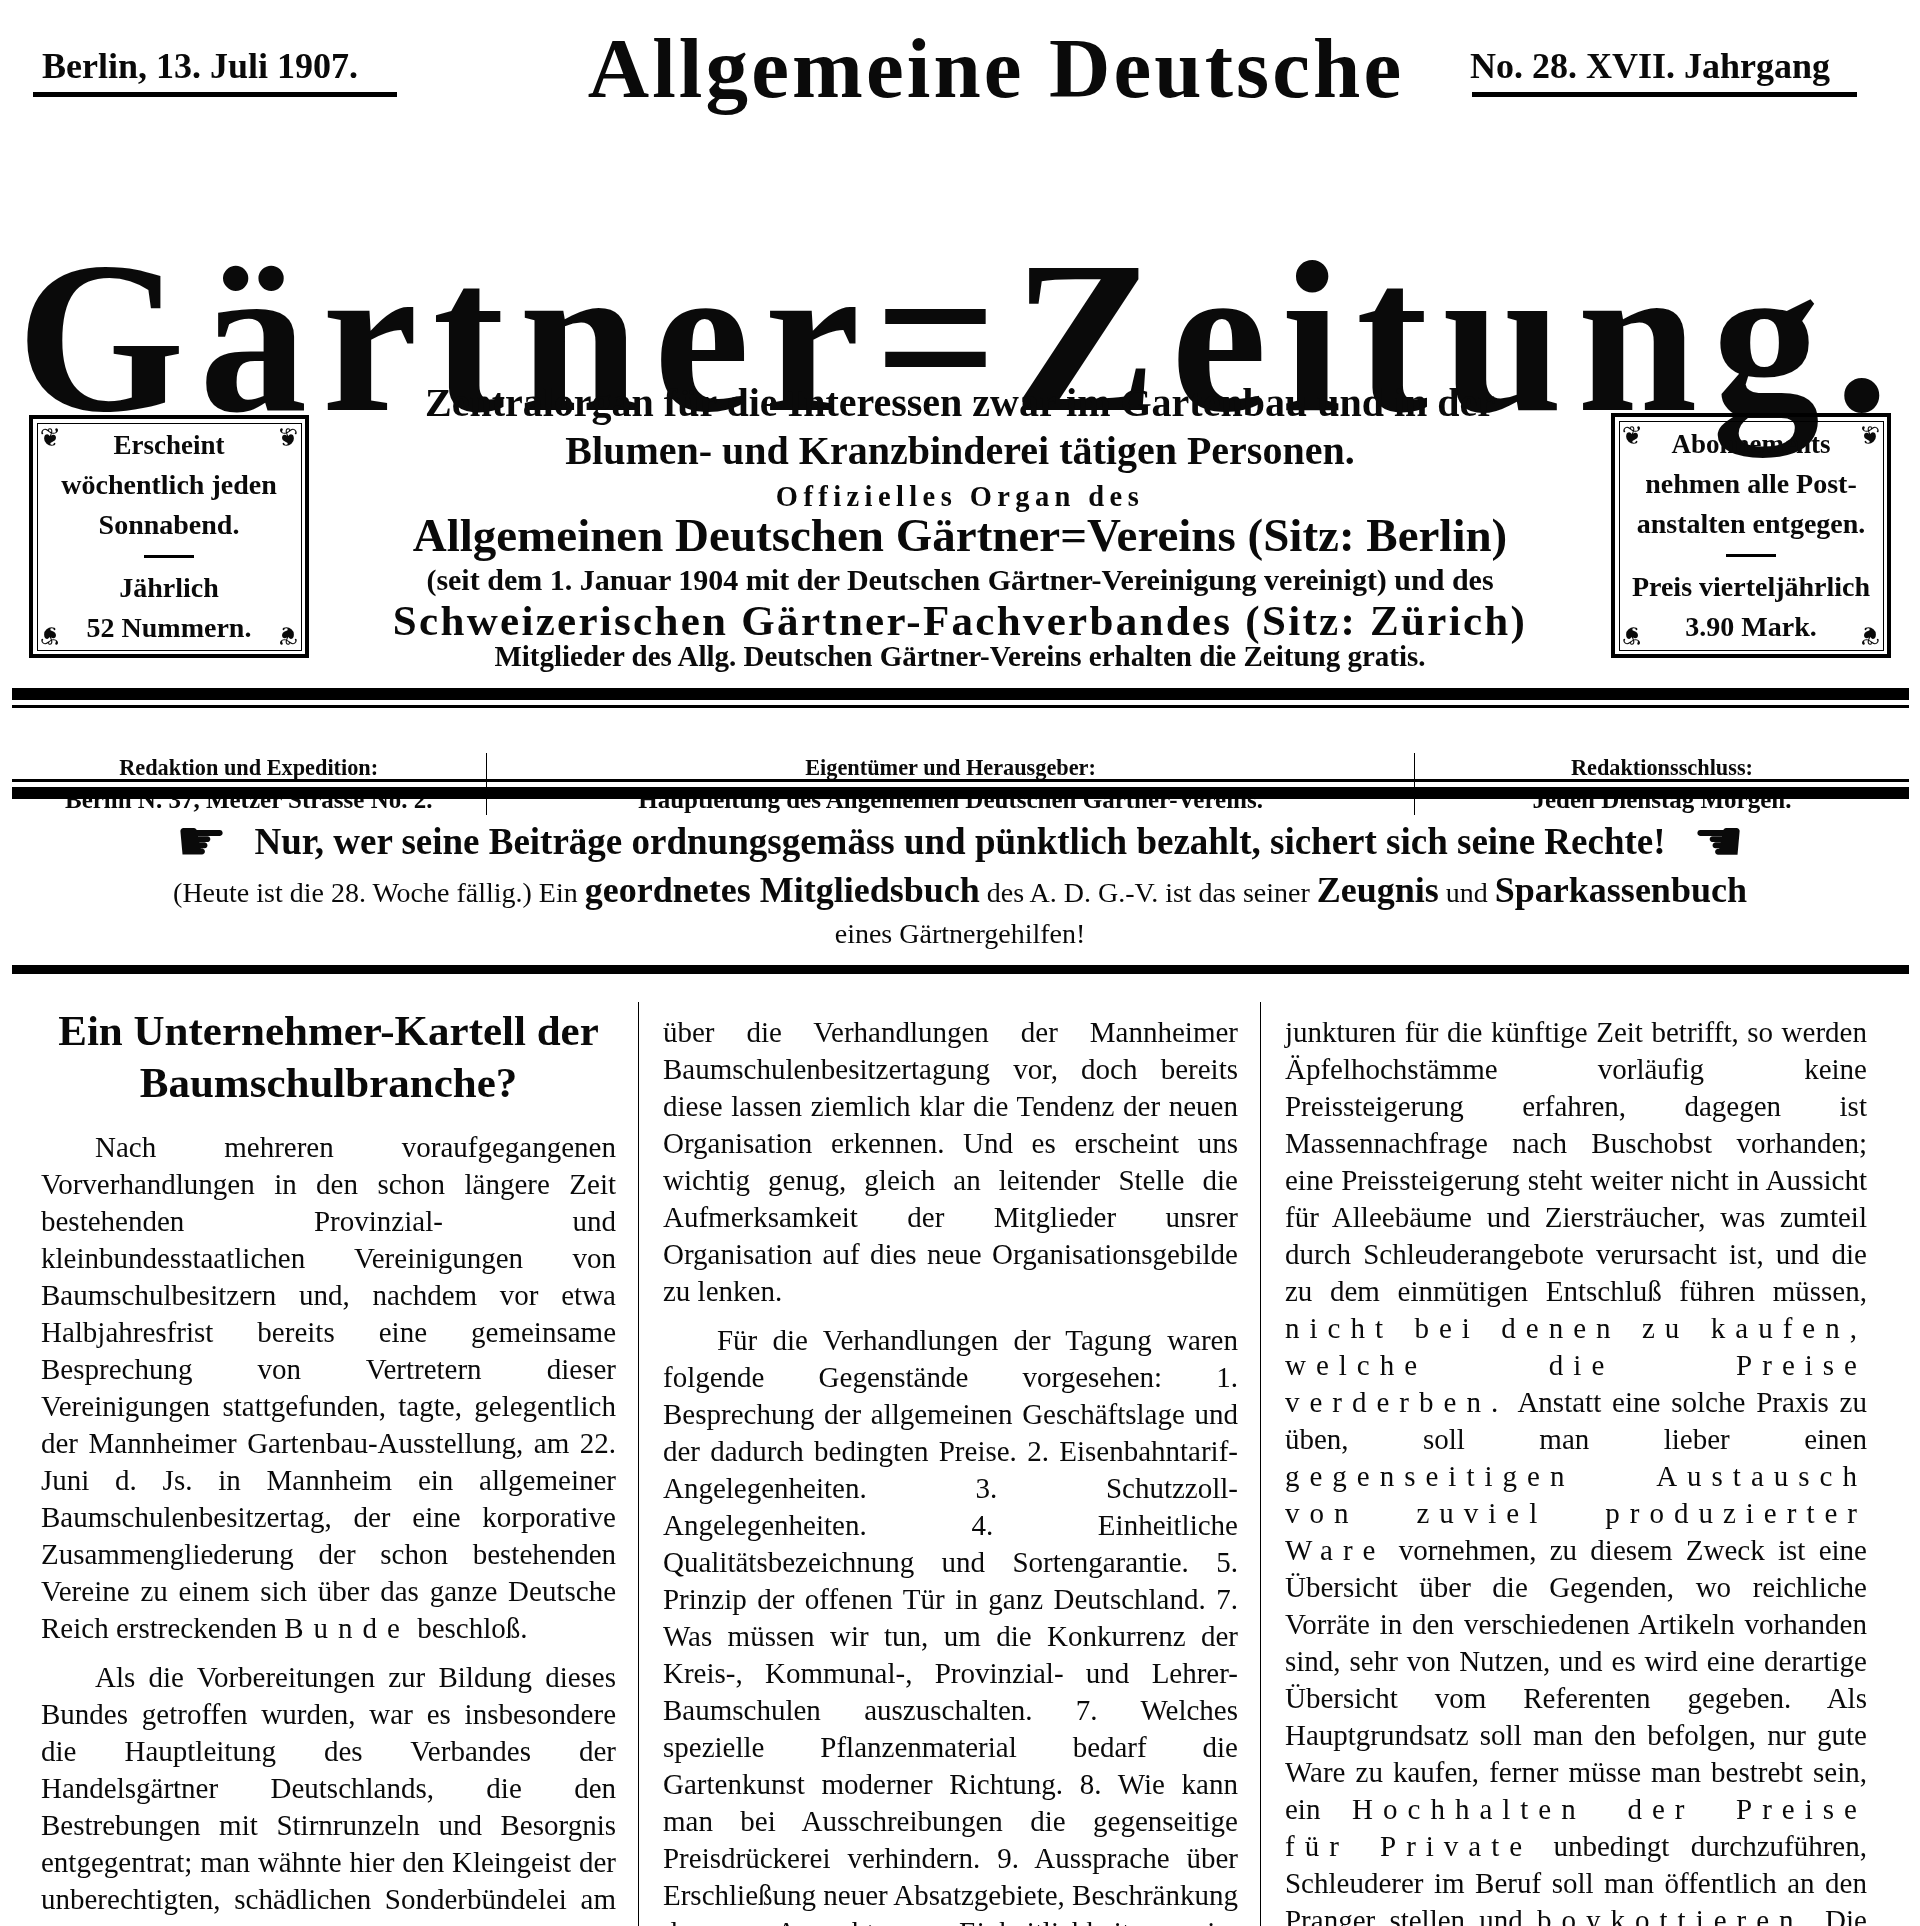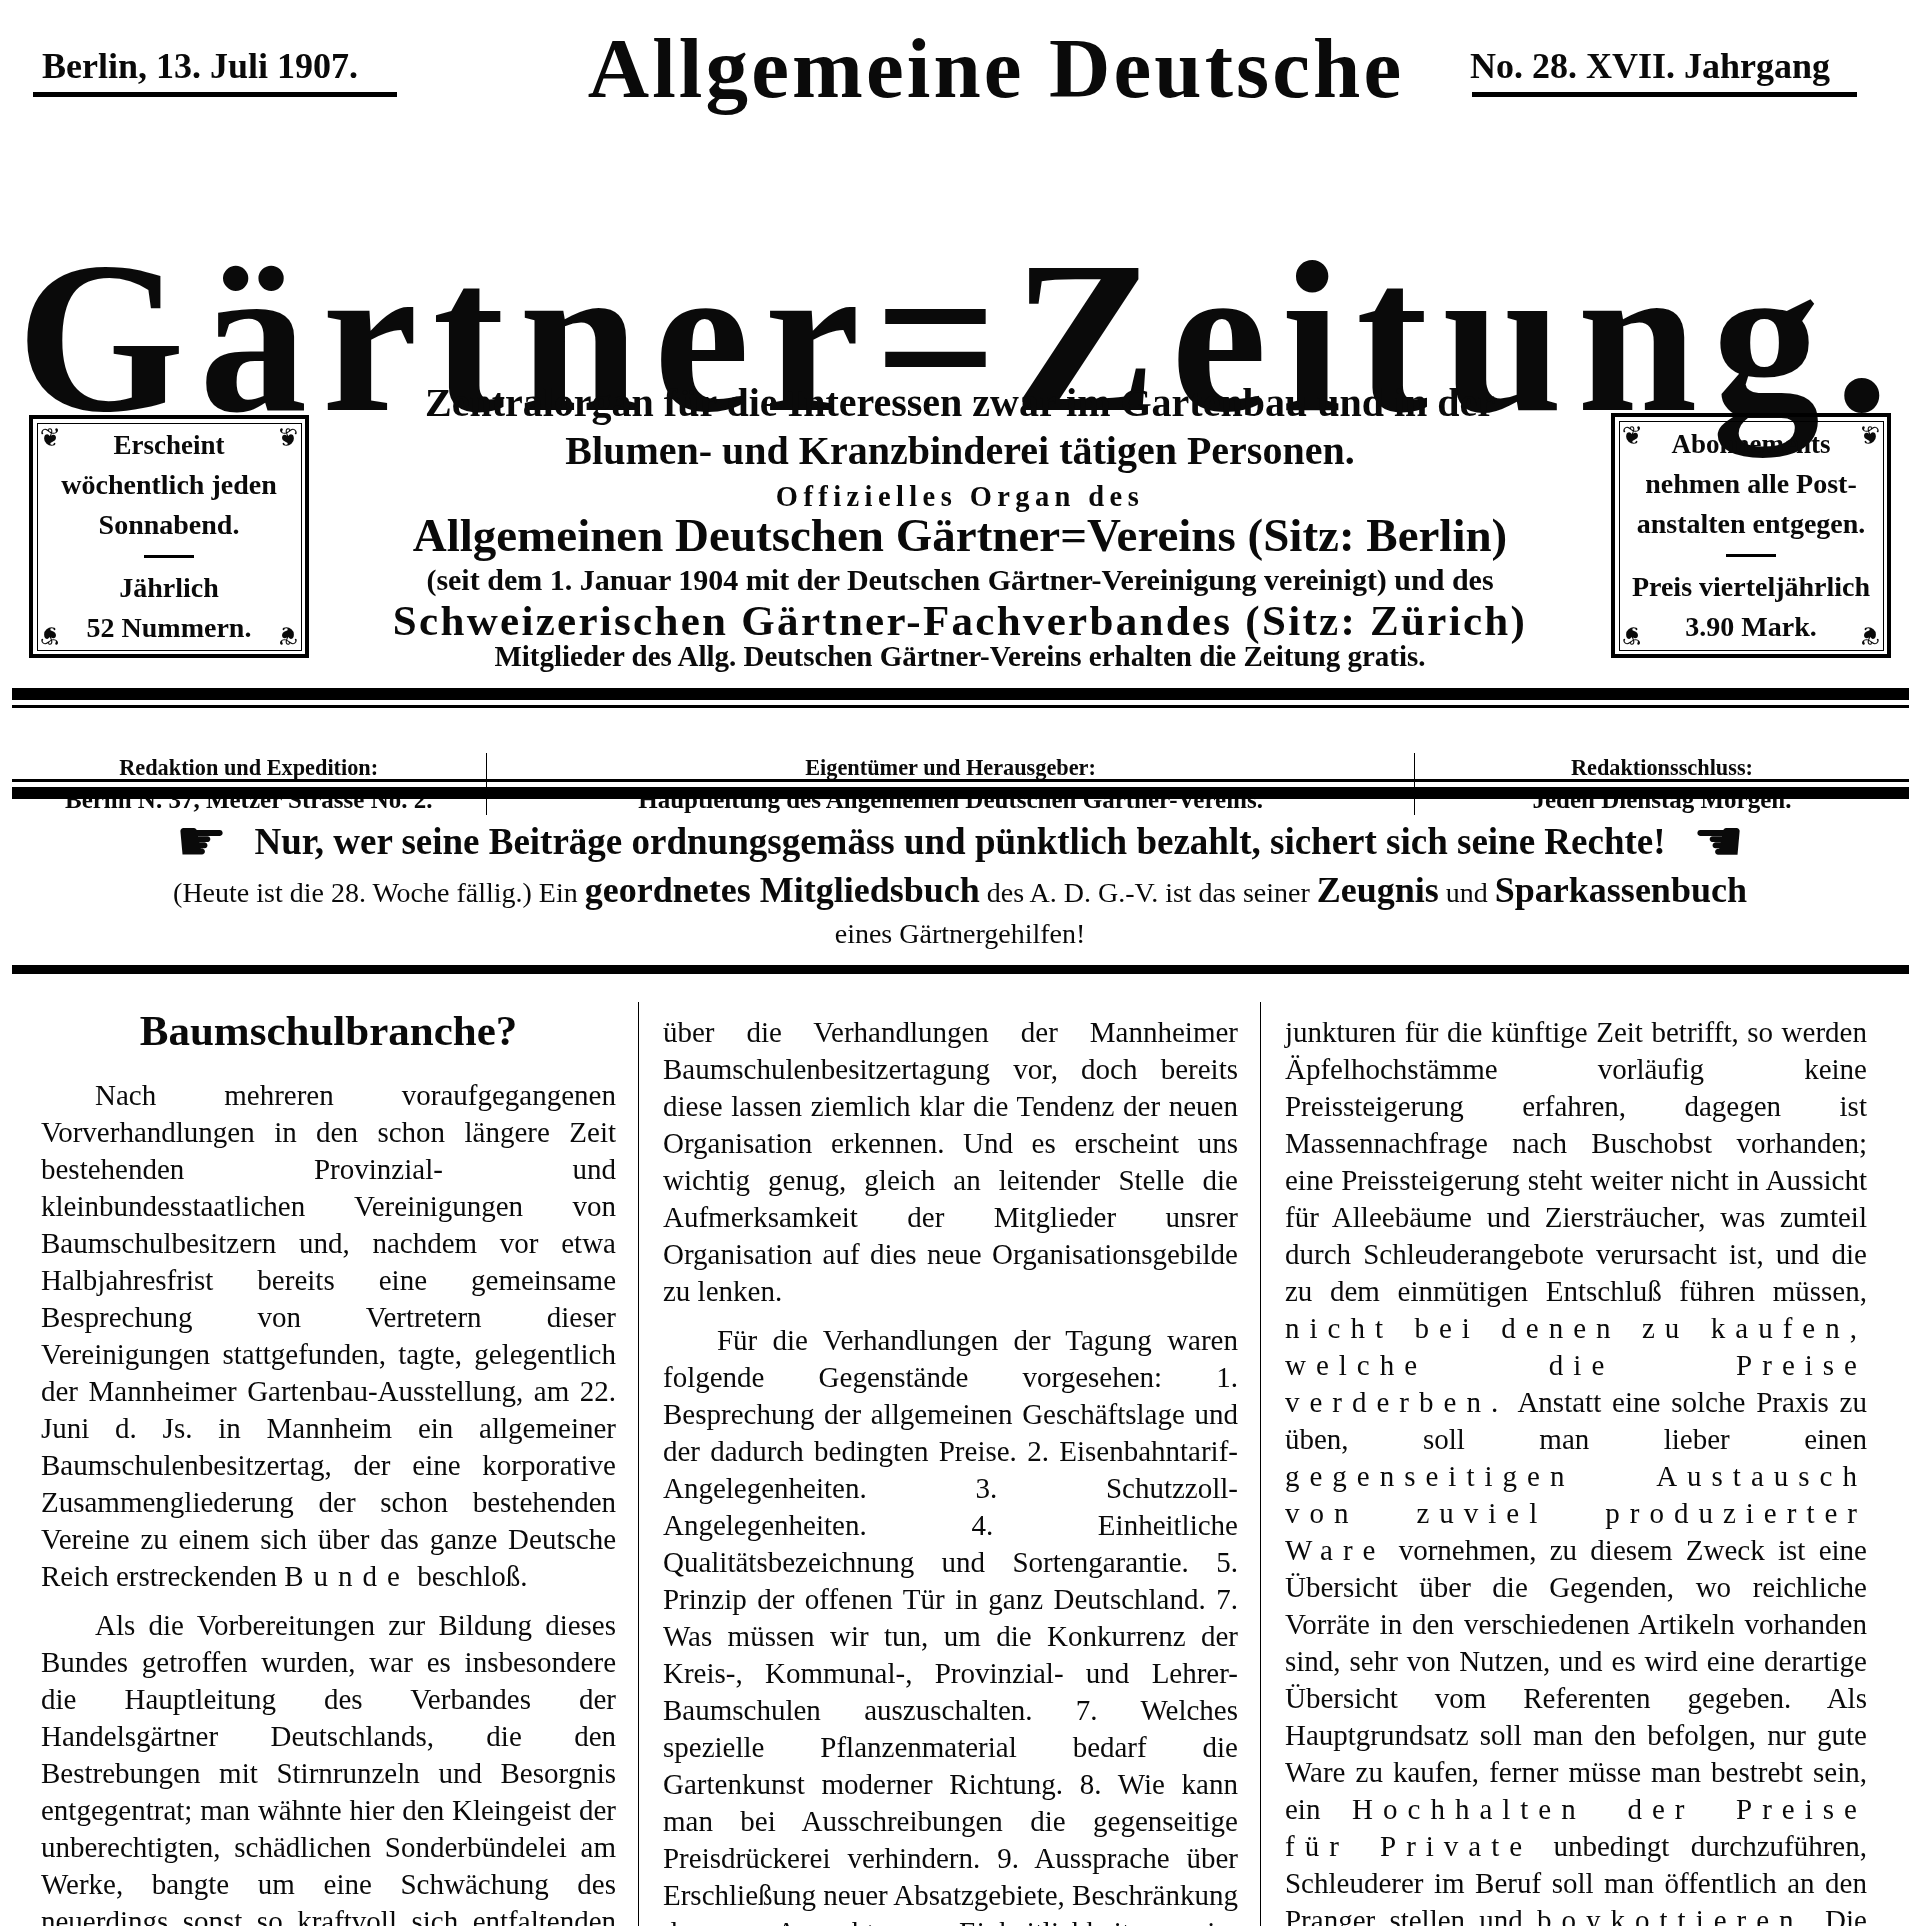--- a/index.html
+++ b/index.html
@@ -151,20 +151,21 @@
     <span class="notice-text">Nur, wer seine Beiträge ordnungsgemäss und pünktlich bezahlt, sichert sich seine Rechte!</span>
     <span class="manicule">☚</span>
   </div>
   <div class="abs ctr notice-sub"><span class="rs">(Heute ist die 28. Woche fällig.)  Ein  </span><span class="rb">geordnetes Mitgliedsbuch</span><span class="rs">  des  A. D. G.-V.  ist das seiner  </span><span class="rb">Zeugnis</span><span class="rs">  und  </span><span class="rb">Sparkassenbuch</span></div>
   <div class="abs ctr notice-sub2">eines Gärtnergehilfen!</div>
   <div class="abs notice-rule"></div>
 
   <div class="abs cols">
     <div class="col col-1">
       <div class="art-head">
+        <div>Ein Unternehmer-Kartell der</div>
         <div>Baumschulbranche?</div>
       </div>
       <p class="para"><span>Nach mehreren voraufgegangenen Vorverhandlungen in den schon längere Zeit bestehenden Provinzial- und kleinbundesstaatlichen Vereinigungen von Baumschulbesitzern und, nachdem vor etwa Halbjahresfrist bereits eine gemeinsame Besprechung von Vertretern dieser Vereinigungen stattgefunden, tagte, gelegentlich der Mannheimer Gartenbau-Ausstellung, am 22. Juni d. Js. in Mannheim ein allgemeiner Baumschulenbesitzertag, der eine korporative Zusammengliederung der schon bestehenden Vereine zu einem sich über das ganze Deutsche Reich erstreckenden </span><span class="sp">Bunde</span><span> beschloß.</span></p>
       <p class="para"><span>Als die Vorbereitungen zur Bildung dieses Bundes getroffen wurden, war es insbesondere die Hauptleitung des Verbandes der Handelsgärtner Deutschlands, die den Bestrebungen mit Stirnrunzeln und Besorgnis entgegentrat; man wähnte hier den Kleingeist der unberechtigten, schädlichen Sonderbündelei am Werke, bangte um eine Schwächung des neuerdings sonst so kraftvoll sich entfaltenden Verbandes der Handelsgärtner Deutschlands und traf noch auf seiner letzten, dieses Frühjahr stattgefundenen Ausschuß-Konferenz gewisse Vorkehrungen, um dieser Sonderbündelei den Boden abzugraben; man beschloß nämlich, im Hinblick auf die hier in Frage kommenden Bestrebungen der Baumschulinteressenten, die Einrichtung von Spezialausschüssen für die Branchen, für welche ein solches Bedürfnis vorliegt bezw. sich entwickelt und hoffte, mit dieser Konzession auch die schon in nahe Aussicht gerückte Gründung eines Bundes der Baumschulbesitzer-Vereine vermeiden zu können, dagegen alle daran beteiligten Kräfte dem Verbande der Handelsgärtner Deutschlands zuzuführen. Diese Vorkehrung war in ihrer Art hier vergeblich, der geplante Bund wurde, wie schon bemerkt, am 22. Juni dieses Jahres gegründet und zwar auf einstimmigen Beschluß der anwesenden Vertreter der Branche bezw. der Provinzial- bezw. Landes-Branchenvereine.</span></p>
 
     </div>
     <div class="col col-2">
       <p class="para cont"><span>über die Verhandlungen der Mannheimer Baumschulenbesitzertagung vor, doch bereits diese lassen ziemlich klar die Tendenz der neuen Organisation erkennen. Und es erscheint uns wichtig genug, gleich an leitender Stelle die Aufmerksamkeit der Mitglieder unsrer Organisation auf dies neue Organisationsgebilde zu lenken.</span></p>
       <p class="para"><span>Für die Verhandlungen der Tagung waren folgende Gegenstände vorgesehen: 1. Besprechung der allgemeinen Geschäftslage und der dadurch bedingten Preise. 2. Eisenbahntarif-Angelegenheiten. 3. Schutzzoll-Angelegenheiten. 4. Einheitliche Qualitätsbezeichnung und Sortengarantie. 5. Prinzip der offenen Tür in ganz Deutschland. 7. Was müssen wir tun, um die Konkurrenz der Kreis-, Kommunal-, Provinzial- und Lehrer-Baumschulen auszuschalten. 7. Welches spezielle Pflanzenmaterial bedarf die Gartenkunst moderner Richtung. 8. Wie kann man bei Ausschreibungen die gegenseitige Preisdrückerei verhindern. 9. Aussprache über Erschließung neuer Absatzgebiete, Beschränkung der Anzucht, Einheitlichkeit im Zusammengehen, Vertretung bei Behörden, Förderung von Obst-, Garten- und Forstbau.</span></p>
 

